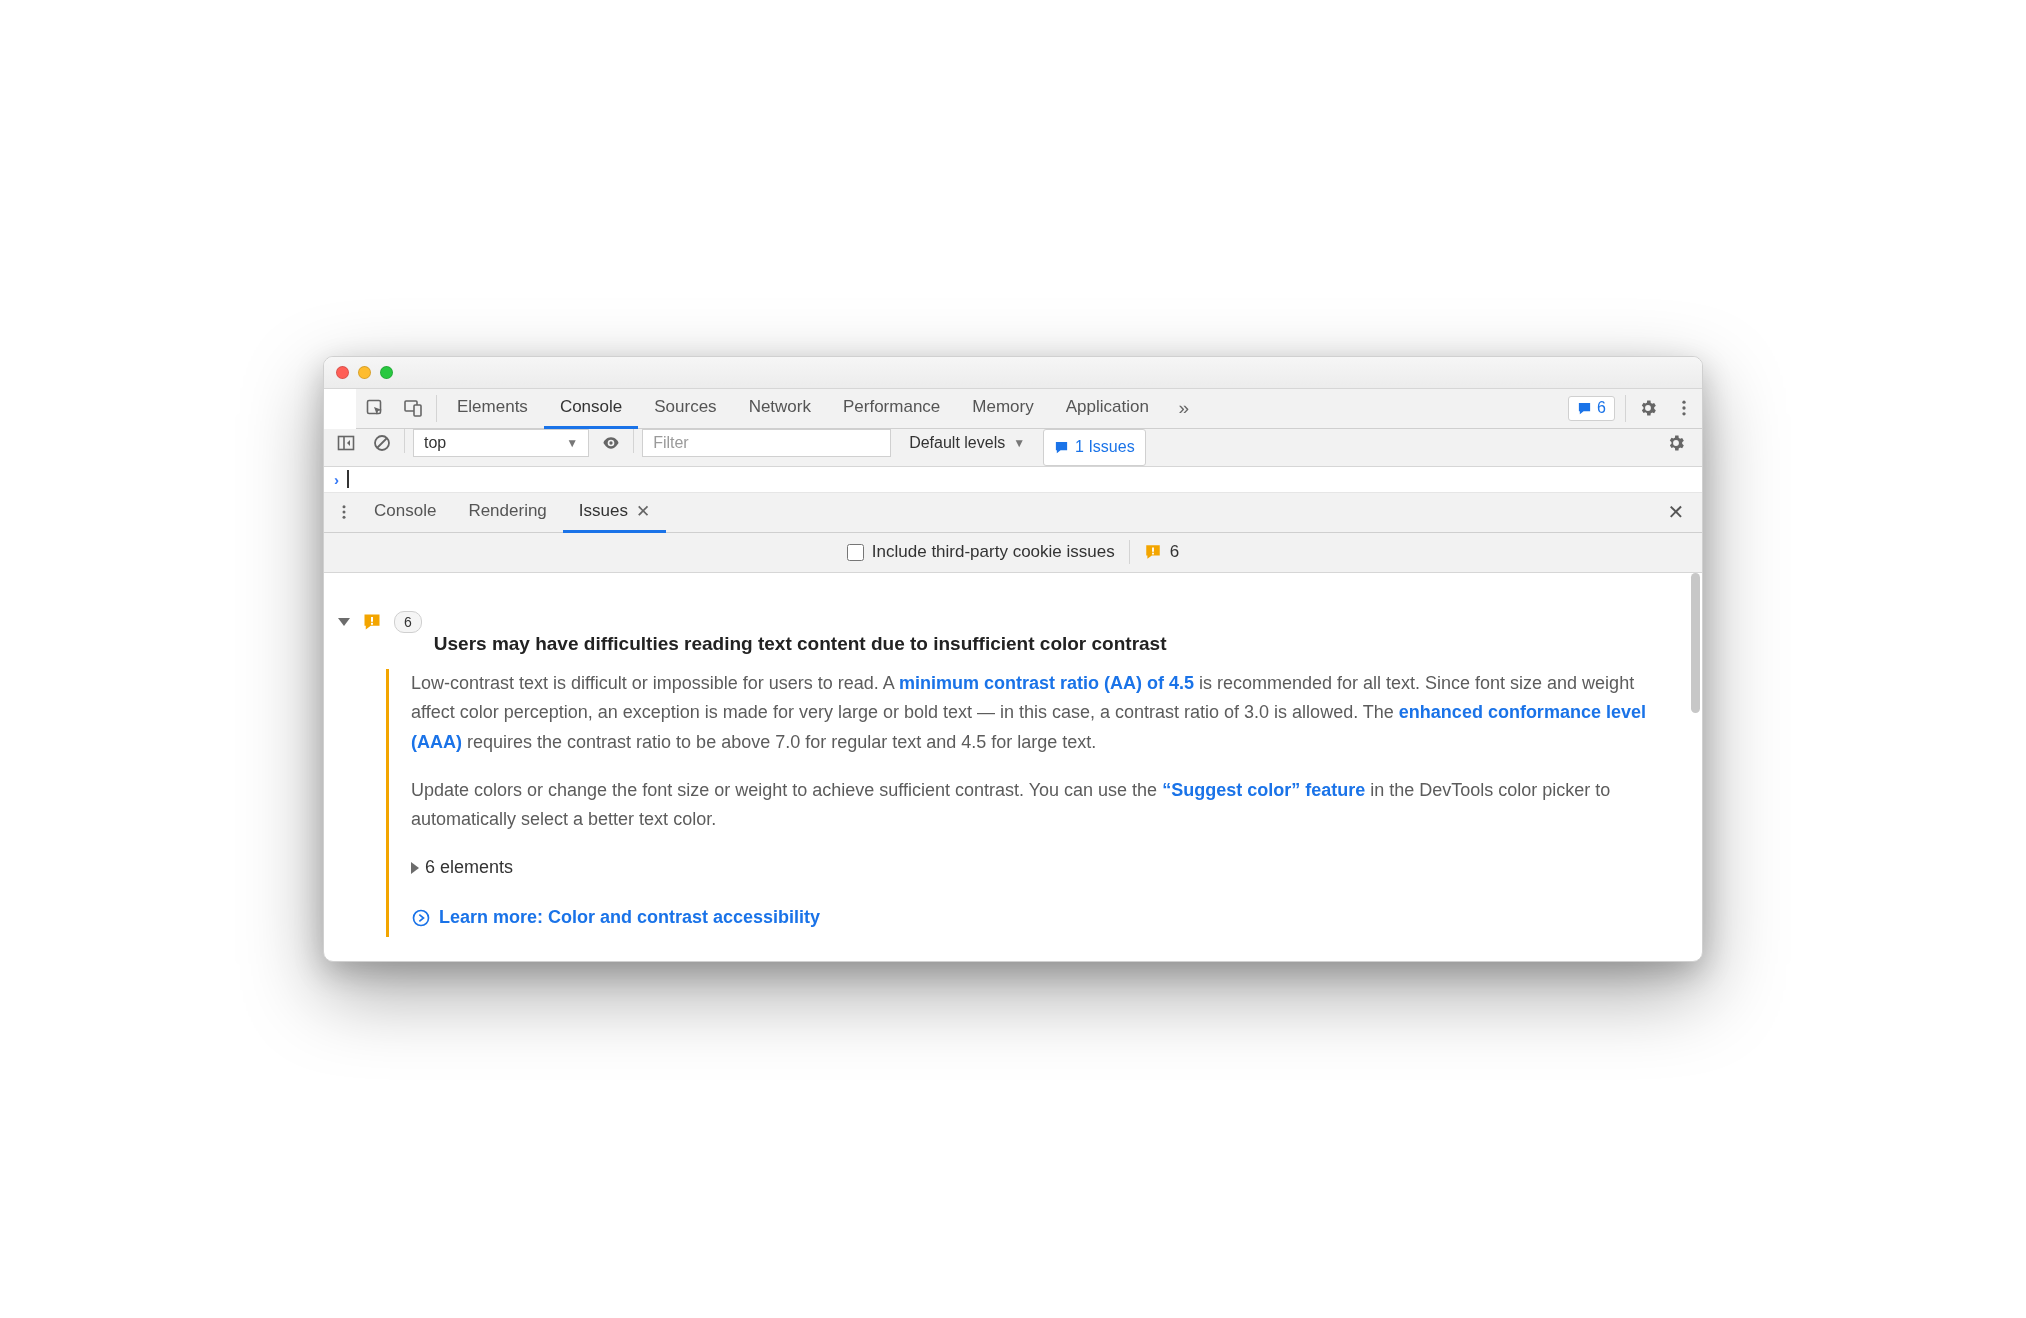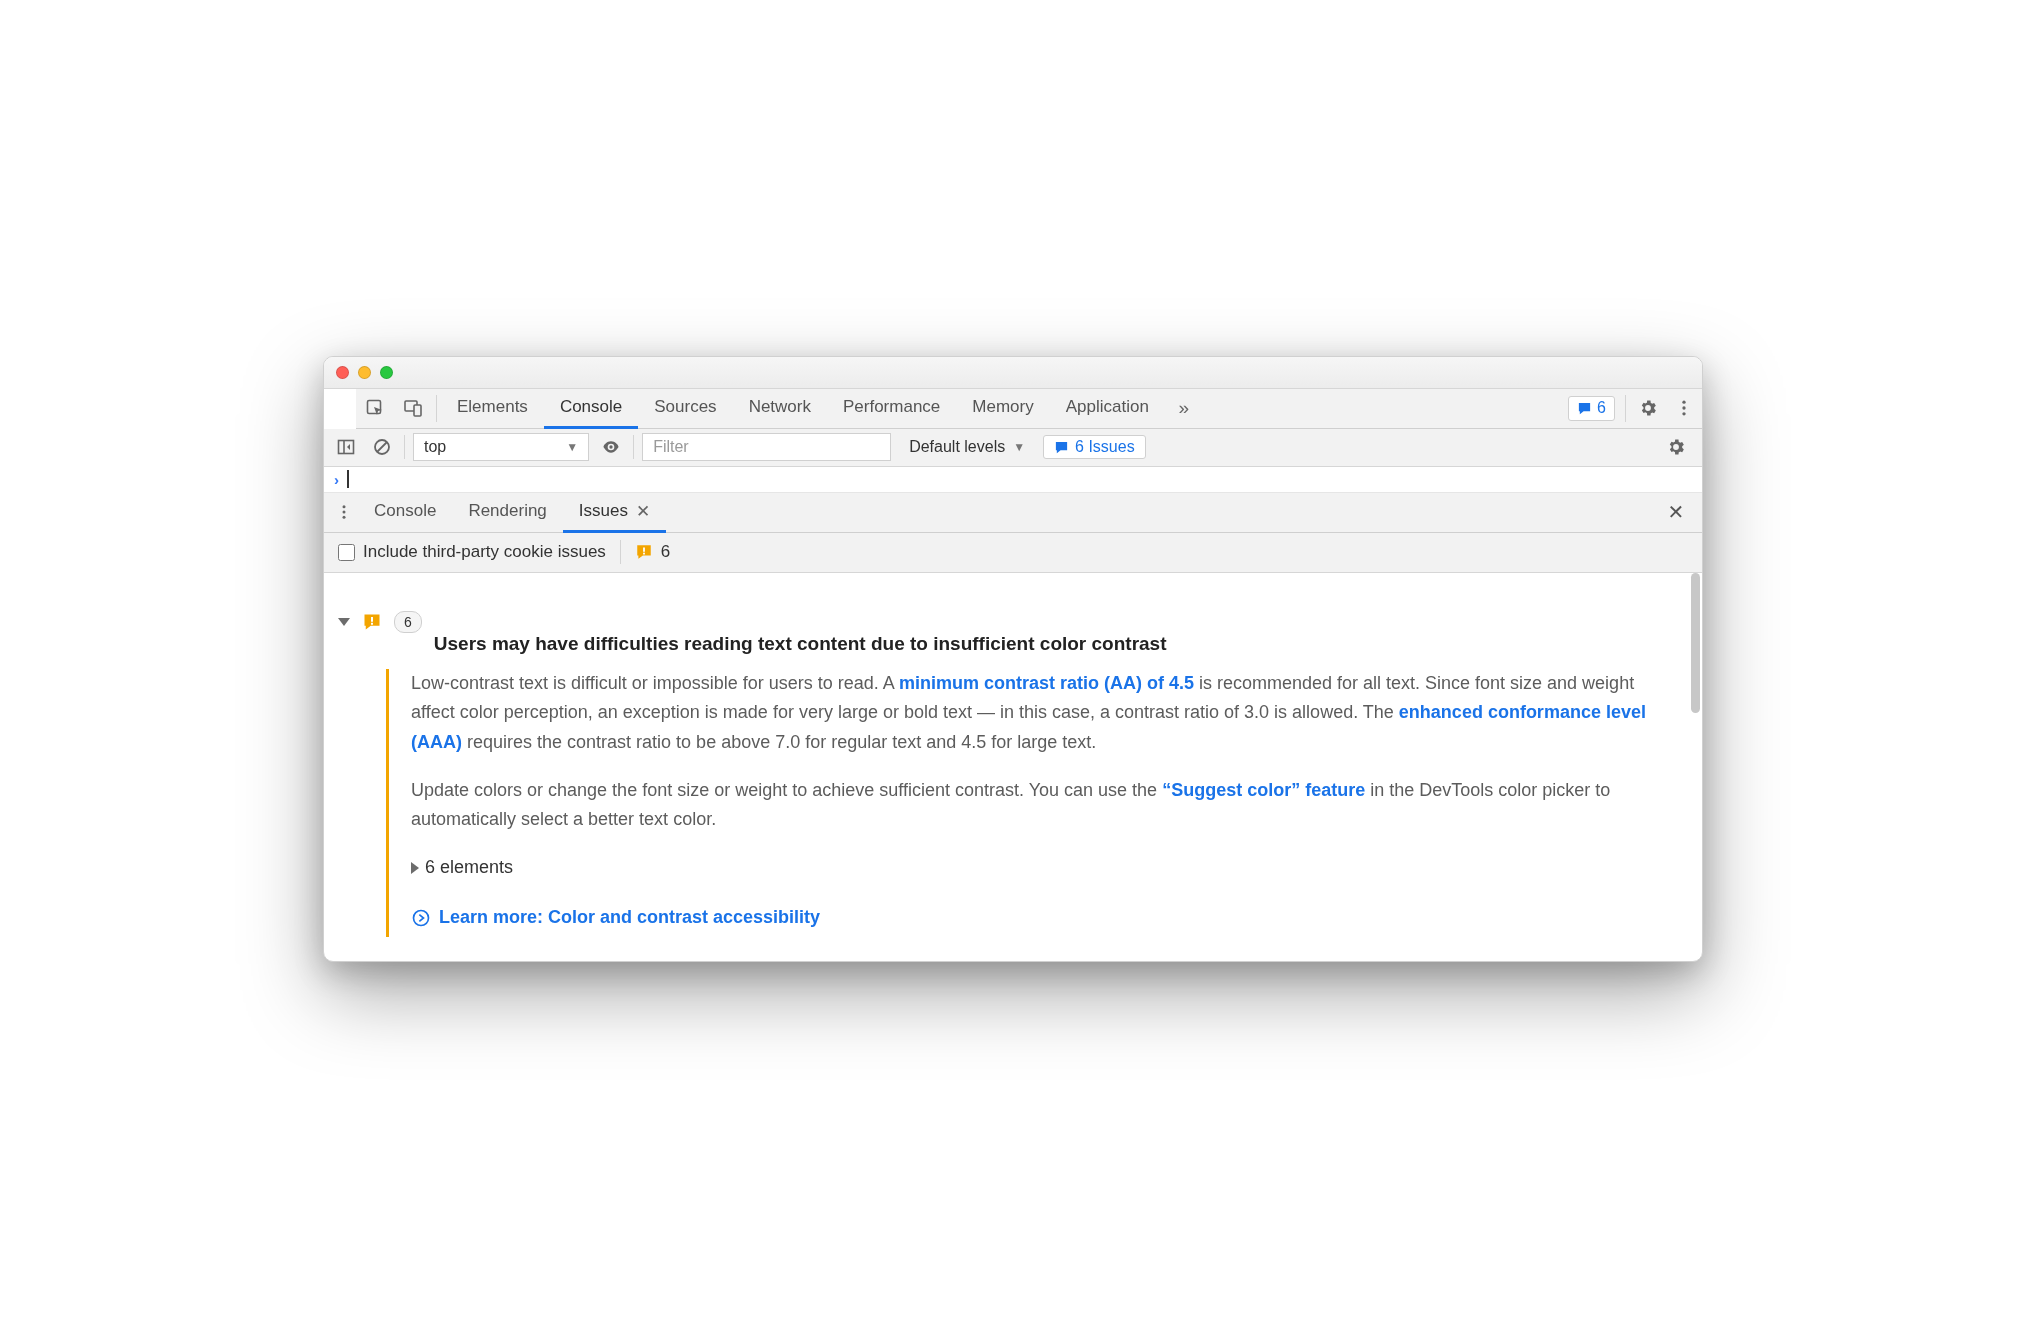--- a/index.html
+++ b/index.html
@@ -67,21 +67,21 @@
     display: inline-flex; align-items: center; gap: 5px;
     background: #fff; border: 1px solid #d0d0d0; border-radius: 3px;
     padding: 1px 8px; margin: 7px 6px; color: #1a73e8; font-size: 16px;
   }
   .issues-badge svg { display: block; }
   .gear, .dots {
     width: 36px; display: flex; align-items: center; justify-content: center; color: #666;
   }
   
   .console-toolbar {
-    height: 38px; display: flex; align-items: center; gap: 8px;
+    height: 38px; display: flex; gap: 8px;
     background: #f2f2f2; border-bottom: 1px solid #d6d6d6;
     padding: 0 8px; font-size: 16px; color: #555;
   }
   .ct-btn { width: 28px; height: 28px; display: flex; align-items: center; justify-content: center; color: #666; }
   .ct-select {
     display: flex; align-items: center; background: #fff; border: 1px solid #d0d0d0;
     height: 28px; padding: 0 10px; gap: 120px; color: #333;
   }
   .ct-select.small { gap: 8px; background: transparent; border: none; }
   .ct-filter {
@@ -109,21 +109,21 @@
   .drawer-tabs .tab {
     padding: 0 16px; display: flex; align-items: center; gap: 8px; cursor: pointer;
     border-bottom: 3px solid transparent; margin-bottom: -1px;
   }
   .drawer-tabs .tab.active { color: #333; border-bottom-color: #1a73e8; }
   .drawer-tabs .spacer { flex: 1; }
   .drawer-tabs .close { width: 40px; display: flex; align-items: center; justify-content: center; color: #555; font-size: 20px; }
   .close-x { font-size: 17px; color: #666; }
   
   .issues-bar {
-    height: 40px; display: flex; align-items: center; justify-content: flex-start;
+    height: 40px; display: flex; align-items: center; justify-content: center;
     background: #f2f2f2; border-bottom: 1px solid #d6d6d6;
     padding: 0 14px; gap: 14px; font-size: 17px; color: #333;
   }
   .issues-bar label { display: flex; align-items: center; gap: 8px; }
   .issues-bar input[type=checkbox] { width: 17px; height: 17px; }
   .issues-bar .vdiv { width: 1px; height: 24px; background: #d4d4d4; }
   .issues-bar .warn-count { display: flex; align-items: center; gap: 8px; color: #333; }
   
   .issue-wrap { display: flex; }
   .issue-scroll { flex: 1; padding: 16px 20px 24px 14px; position: relative; }
@@ -246,21 +246,21 @@
     <div class="vdiv" style="width:1px;background:#d4d4d4;height:24px"></div>
     <input class="ct-filter" placeholder="Filter" style="">
     <div class="ct-select small">
       <span>Default levels</span>
       <span style="color:#777;font-size:12px">▼</span>
     </div>
     <div class="ct-issues">
       <svg width="15" height="15" viewBox="0 0 16 16">
           <path fill="#1a73e8" d="M2 2h12v9H7l-4 3v-3H2z"></path>
         </svg>
-      <span>6 Issues</span>
+      <span>1 Issues</span>
     </div>
     <div class="spacer"></div>
     <div class="ct-btn" style="margin-right:4px">
       <svg width="20" height="20" viewBox="0 0 24 24" fill="currentColor">
           <path d="M19.4 13a7.5 7.5 0 000-2l2-1.6-2-3.4-2.4 1a7.4 7.4 0 00-1.7-1L15 3h-4l-.3 2.6a7.4 7.4 0 00-1.7 1l-2.4-1-2 3.4L6.6 11a7.5 7.5 0 000 2l-2 1.6 2 3.4 2.4-1a7.4 7.4 0 001.7 1L11 21h4l.3-2.6a7.4 7.4 0 001.7-1l2.4 1 2-3.4zM12 15.5A3.5 3.5 0 1115.5 12 3.5 3.5 0 0112 15.5z"></path>
         </svg>
     </div>
   </div>
 
   <div class="prompt">

